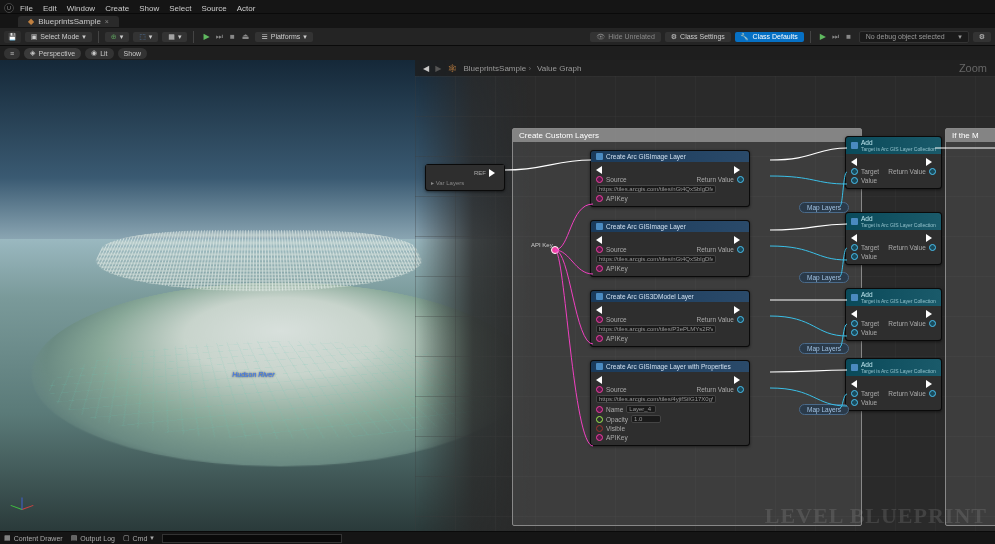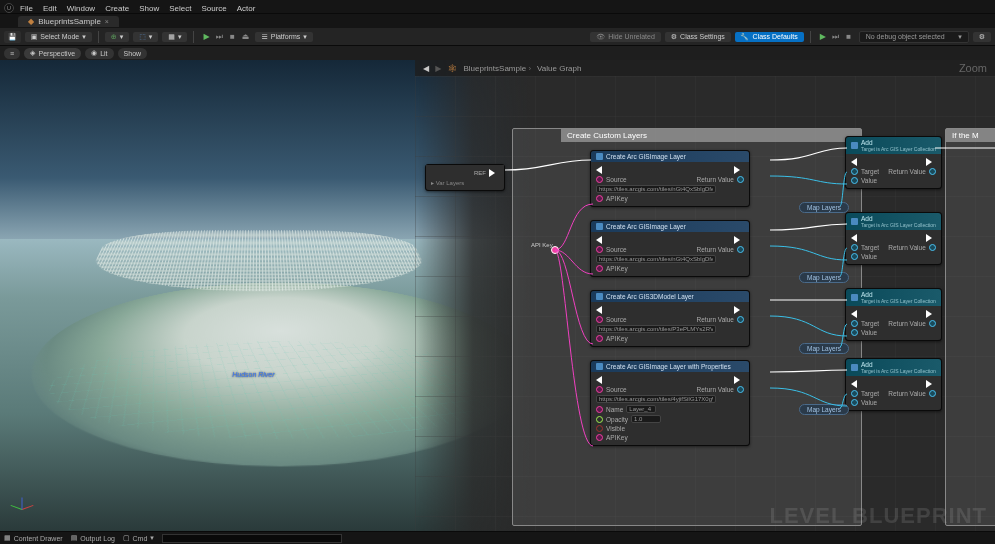--- a/index.html
+++ b/index.html
@@ -88,21 +88,21 @@
   .pin.bool { border-color: #a03030; }
   .node-input { background: #1a1a1a; border: 1px solid #444; color: #999; font-size: 6px; padding: 0 2px; width: 120px; border-radius:2px; }
   .node-input.tiny { width: 30px; }
   
   .reroute { position: absolute; width: 8px; height: 8px; border-radius: 50%; background: #f040a0; border: 1px solid #fff; }
   .reroute-lbl { position:absolute; font-size:6px; color:#ccc; }
   
   .button-pill { position:absolute; background:#2a3a4a; border:1px solid #4a6a8a; border-radius:9px; font-size:6.5px; padding:1px 7px; color:#a0c0e0; }
   
   
-  .watermark { position: absolute; right: 8px; bottom: 2px; font-size: 22px; font-weight: 700; color: rgba(180,180,180,0.18); letter-spacing: 1px; pointer-events:none; }
+  .watermark { position: absolute; right: 8px; bottom: 2px; font-size: 22px; font-weight: 700; color: rgba(180,180,180,0.18); letter-spacing: 1px; pointer-events:none;font-family:Liberation Serif, serif; }
   
   
   .bottombar { height: 13px; background: #151515; display: flex; align-items: center; gap: 8px; padding: 0 4px; font-size: 7px; color: #aaa; border-top: 1px solid #0a0a0a; }
   .bottom-item { display: flex; align-items: center; gap: 3px; }
   
   svg.wire { position:absolute; top:0; left:0; pointer-events:none; overflow:visible; }
 </style>
 </head>
 <body>
 
@@ -234,21 +234,21 @@
       <div class="bp-node small" style="left:10px; top:88px; min-width:80px;">
         <div class="node-body">
           <div class="node-row right">
               <span style="font-size:6px;">REF</span>
               <span class="pin exec"></span>
             </div>
           <div class="node-row" style="font-size:6px;color:#888;">▸ Var Layers</div>
         </div>
       </div>
 
-      <div class="comment-box" style="left:97px; top:52px; width:350px; height:398px;padding-left:48px;">
+      <div class="comment-box" style="left:97px; top:52px; width:350px; height:398px;">
         <div class="comment-title">Create Custom Layers</div>
       </div>
 
       <div class="comment-box" style="left:530px; top:52px; width:60px; height:398px;">
         <div class="comment-title">If the M</div>
       </div>
 
       <div class="reroute" style="left:136px; top:170px;"></div>
       <div class="reroute-lbl" style="left:116px; top:166px;">API Key</div>
 

